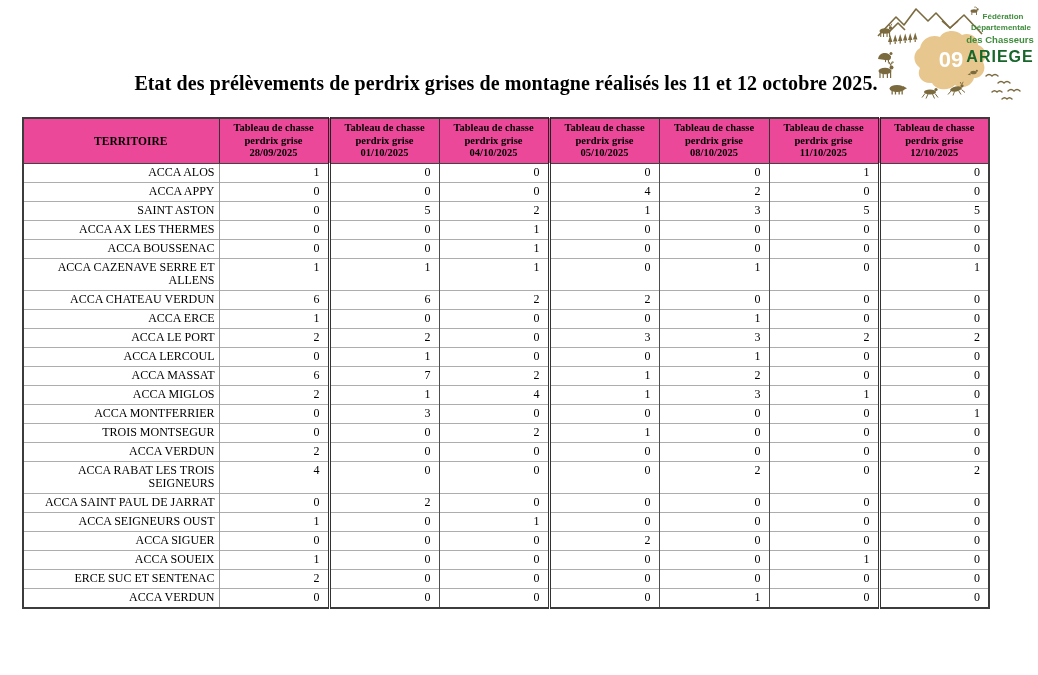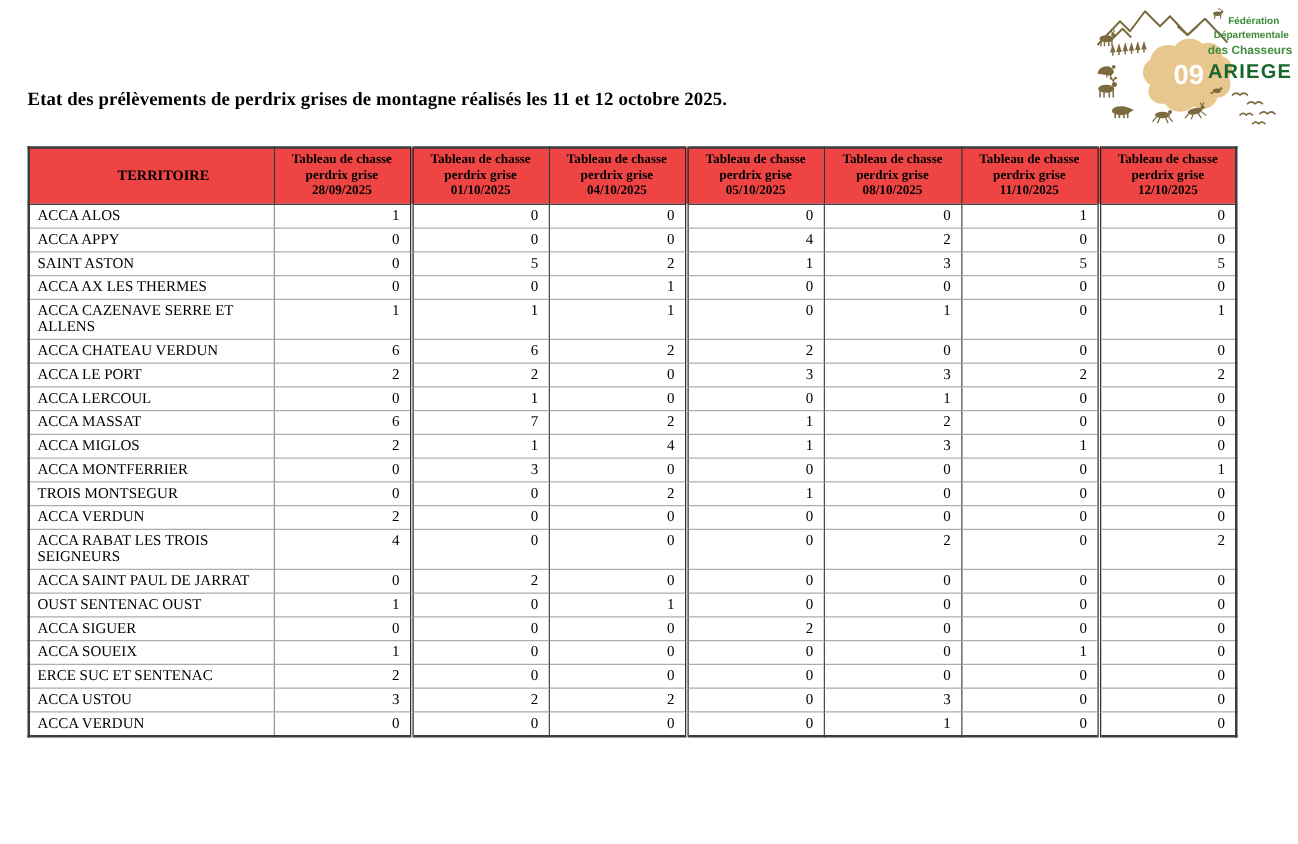--- a/index.html
+++ b/index.html
@@ -1,33 +1,33 @@
 <!DOCTYPE html>
 <html><head>
 <meta charset="utf-8">
 <style>
   html,body{margin:0;padding:0;background:#ffffff;}
   .page{position:relative;width:1038px;height:675px;background:#fff;overflow:hidden;
         font-family:"Liberation Serif",serif;color:#000;}
-  .title{position:absolute;top:72px;left:22px;width:968px;
-         font-weight:bold;font-size:15px;letter-spacing:.1px;}
+  .title{position:absolute;top:72px;left:22px;width:968px;text-align:center;
+         font-weight:bold;font-size:20px;letter-spacing:.1px;}
   .logo{position:absolute;top:4px;left:874px;width:160px;height:104px;}
   .table-wrap{position:absolute;top:117px;left:22px;width:968px;}
   table{border-collapse:collapse;table-layout:fixed;width:968px;
         border:2px solid #3c3c3c;font-family:"Liberation Serif",serif;}
   col.c-terr{width:196px;}
   col.c-date{width:110px;}
-  thead th{background:#ef4444;font-weight:bold;font-size:10.5px;line-height:12.5px;
+  thead th{background:#ec4899;font-weight:bold;font-size:10.5px;line-height:12.5px;
            padding:3px 2px;text-align:center;vertical-align:middle;
            border-left:1px solid #333;border-bottom:1px solid #444;}
   thead th.territory-h{border-left:none;font-size:11.5px;padding-left:21px;}
   thead th.thick{border-left:3px double #222;}
   tbody td{font-size:12px;line-height:13px;vertical-align:top;
            border-top:1px solid #adadad;}
-  tbody td.territory{text-align:left;padding:2px 4px 3px 6px;border-right:1px solid #979797;}
+  tbody td.territory{text-align:right;padding:2px 4px 3px 6px;border-right:1px solid #979797;}
   tbody td.num{text-align:right;padding:2px 8px 3px 4px;border-left:1px solid #4d4d4d;}
   tbody td.num.thick{border-left:3px double #333;}
   svg text{font-family:"Liberation Sans",sans-serif;}
 </style>
 </head>
 <body>
 
 <div class="page">
 
   <div class="title">Etat des prélèvements de perdrix grises de montagne réalisés les 11 et 12 octobre 2025.</div>
@@ -225,40 +225,60 @@
             <td class="territory">ACCA AX LES THERMES</td>
             <td class="num">0</td>
             <td class="num thick">0</td>
             <td class="num">1</td>
             <td class="num thick">0</td>
             <td class="num">0</td>
             <td class="num">0</td>
             <td class="num thick">0</td>
           </tr>
           <tr>
+            <td class="territory">ACCA BOUSSENAC</td>
+            <td class="num">0</td>
+            <td class="num thick">0</td>
+            <td class="num">1</td>
+            <td class="num thick">0</td>
+            <td class="num">0</td>
+            <td class="num">0</td>
+            <td class="num thick">0</td>
+          </tr>
+          <tr>
             <td class="territory">ACCA CAZENAVE SERRE ET ALLENS</td>
             <td class="num">1</td>
             <td class="num thick">1</td>
             <td class="num">1</td>
             <td class="num thick">0</td>
             <td class="num">1</td>
             <td class="num">0</td>
             <td class="num thick">1</td>
           </tr>
           <tr>
             <td class="territory">ACCA CHATEAU VERDUN</td>
             <td class="num">6</td>
             <td class="num thick">6</td>
             <td class="num">2</td>
             <td class="num thick">2</td>
             <td class="num">0</td>
             <td class="num">0</td>
             <td class="num thick">0</td>
           </tr>
           <tr>
+            <td class="territory">ACCA ERCE</td>
+            <td class="num">1</td>
+            <td class="num thick">0</td>
+            <td class="num">0</td>
+            <td class="num thick">0</td>
+            <td class="num">1</td>
+            <td class="num">0</td>
+            <td class="num thick">0</td>
+          </tr>
+          <tr>
             <td class="territory">ACCA LE PORT</td>
             <td class="num">2</td>
             <td class="num thick">2</td>
             <td class="num">0</td>
             <td class="num thick">3</td>
             <td class="num">3</td>
             <td class="num">2</td>
             <td class="num thick">2</td>
           </tr>
           <tr>
@@ -335,21 +355,21 @@
             <td class="territory">ACCA SAINT PAUL DE JARRAT</td>
             <td class="num">0</td>
             <td class="num thick">2</td>
             <td class="num">0</td>
             <td class="num thick">0</td>
             <td class="num">0</td>
             <td class="num">0</td>
             <td class="num thick">0</td>
           </tr>
           <tr>
-            <td class="territory">OUST SENTENAC OUST</td>
+            <td class="territory">ACCA SEIGNEURS OUST</td>
             <td class="num">1</td>
             <td class="num thick">0</td>
             <td class="num">1</td>
             <td class="num thick">0</td>
             <td class="num">0</td>
             <td class="num">0</td>
             <td class="num thick">0</td>
           </tr>
           <tr>
             <td class="territory">ACCA SIGUER</td>
@@ -371,30 +391,20 @@
             <td class="num">1</td>
             <td class="num thick">0</td>
           </tr>
           <tr>
             <td class="territory">ERCE SUC ET SENTENAC</td>
             <td class="num">2</td>
             <td class="num thick">0</td>
             <td class="num">0</td>
             <td class="num thick">0</td>
             <td class="num">0</td>
-            <td class="num">0</td>
-            <td class="num thick">0</td>
-          </tr>
-          <tr>
-            <td class="territory">ACCA USTOU</td>
-            <td class="num">3</td>
-            <td class="num thick">2</td>
-            <td class="num">2</td>
-            <td class="num thick">0</td>
-            <td class="num">3</td>
             <td class="num">0</td>
             <td class="num thick">0</td>
           </tr>
           <tr>
             <td class="territory">ACCA VERDUN</td>
             <td class="num">0</td>
             <td class="num thick">0</td>
             <td class="num">0</td>
             <td class="num thick">0</td>
             <td class="num">1</td>

